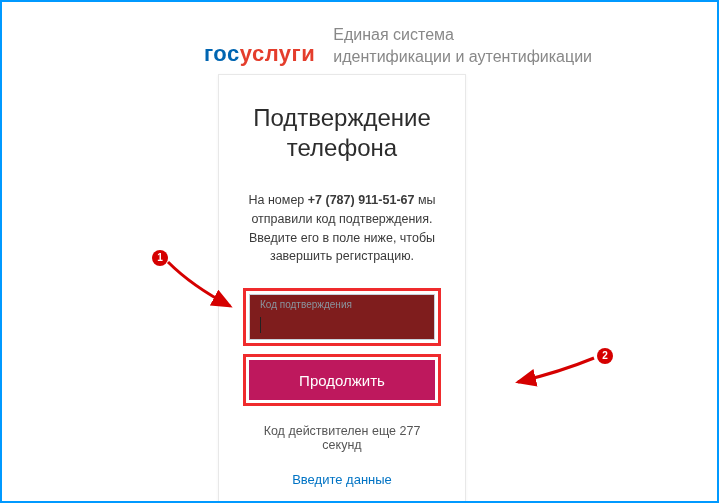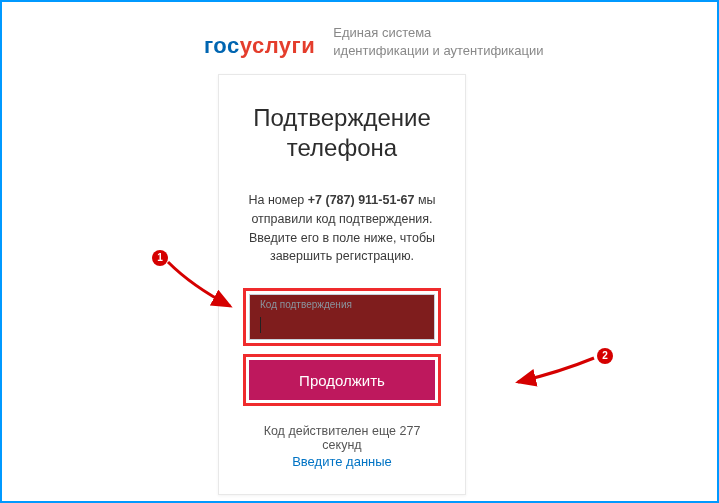--- a/index.html
+++ b/index.html
@@ -20,21 +20,21 @@
   }
   .logo {
     font-size: 22px;
     font-weight: bold;
     letter-spacing: 0.5px;
   }
   .logo-gos { color: #0065b1; }
   .logo-uslugi { color: #e43d2c; }
   .subtitle {
     color: #888;
-    font-size: 13px;
+    font-size: 16px;
     line-height: 1.35;
   }
   .card {
     position: absolute;
     left: 216px;
     top: 72px;
     width: 248px;
     background: #fff;
     border: 1px solid #e8e8e8;
     box-shadow: 0 1px 3px rgba(0,0,0,0.05);
@@ -102,20 +102,21 @@
     background: #be185d;
     color: #fff;
     border: none;
     height: 40px;
     font-size: 15px;
     cursor: pointer;
   }
   .status {
     font-size: 12.5px;
     color: #555;
+    margin-bottom: 18px;
   }
   .link {
     font-size: 13px;
     color: #0073c4;
     text-decoration: none;
     cursor: pointer;
   }
   
   .badge {
     position: absolute;

